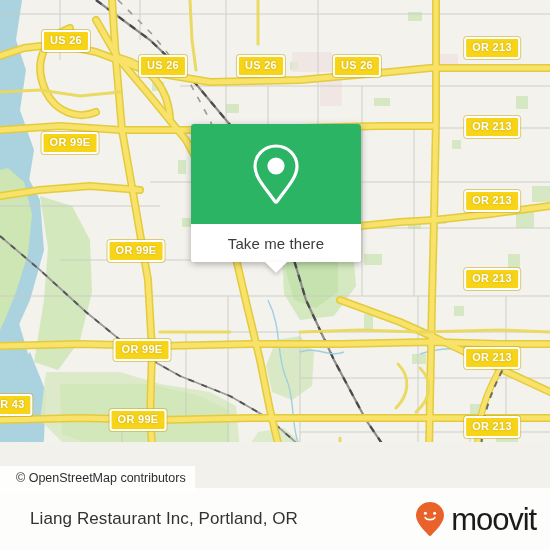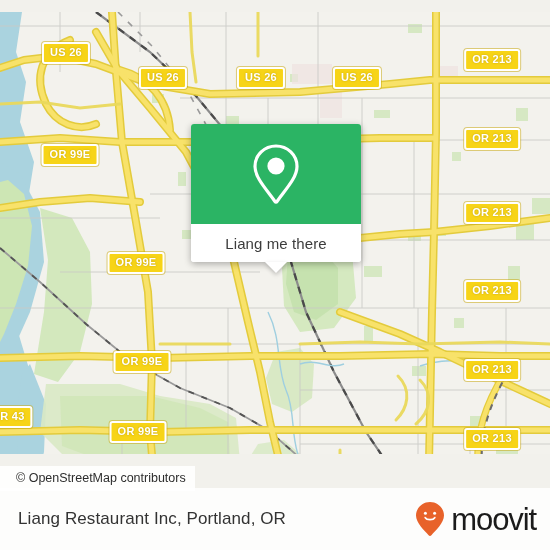--- a/index.html
+++ b/index.html
@@ -4,21 +4,21 @@
 <style>
   html,body{margin:0;padding:0;}
   body{
     width:550px;height:550px;overflow:hidden;
     font-family:"Liberation Sans","DejaVu Sans",sans-serif;
     background:#f2f1ec;
   }
   #app{position:relative;width:550px;height:550px;overflow:hidden;background:#f2f1ec;}
 
   
-  .map{position:absolute;left:0;top:12px;width:550px;height:442px;background:#f3f2ed;overflow:hidden;}
+  .map{position:absolute;left:0;top:0;width:550px;height:442px;background:#f3f2ed;overflow:hidden;}
   .map svg{position:absolute;left:0;top:0;}
 
   
   .shield{
     position:absolute;
     background:#f7d417;
     border:2px solid #ffffff;
     border-radius:3px;
     color:#ffffff;
     font-size:11px;
@@ -79,21 +79,21 @@
     white-space:nowrap;
   }
 
   
   .footer{
     position:absolute;left:0;bottom:0;width:550px;height:62px;
     background:rgba(255,255,255,.82);
     display:flex;align-items:center;
   }
   .footer-title{
-    margin-left:18px;
+    margin-left:30px;
     font-size:17px;
     color:#333333;
     letter-spacing:.1px;
     white-space:nowrap;
   }
   .brand{
     position:absolute;right:14px;top:50%;
     transform:translateY(-50%);
     display:flex;align-items:center;
   }
@@ -306,21 +306,21 @@
   </div>
 
   <div class="card">
     <div class="card-top">
       <svg width="56" height="64" viewBox="0 0 56 64">
         <path d="M28 4 C16.5 4 7 13.1 7 24.4 C7 36 19 48 27 59.5 C27.5 60.2 28.5 60.2 29 59.5 C37 48 49 36 49 24.4 C49 13.1 39.5 4 28 4 Z" fill="none" stroke="#ffffff" stroke-width="3.2"></path>
         <circle cx="28" cy="24" r="8.6" fill="#ffffff"></circle>
       </svg>
     </div>
     <div class="card-bottom">
-      <span class="label">Liang me there</span>
+      <span class="label">Take me there</span>
       <span class="card-tail"></span>
     </div>
   </div>
 
   <div class="osm">© OpenStreetMap contributors</div>
 
   <div class="footer">
     <div class="footer-title">Liang Restaurant Inc, Portland, OR</div>
     <div class="brand">
       <svg width="30" height="36" viewBox="0 0 30 36">

